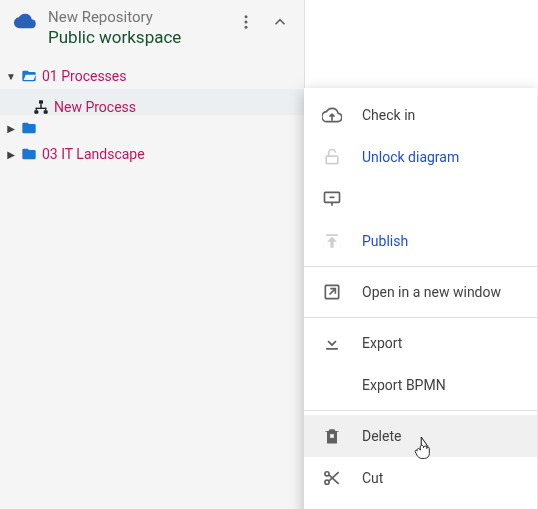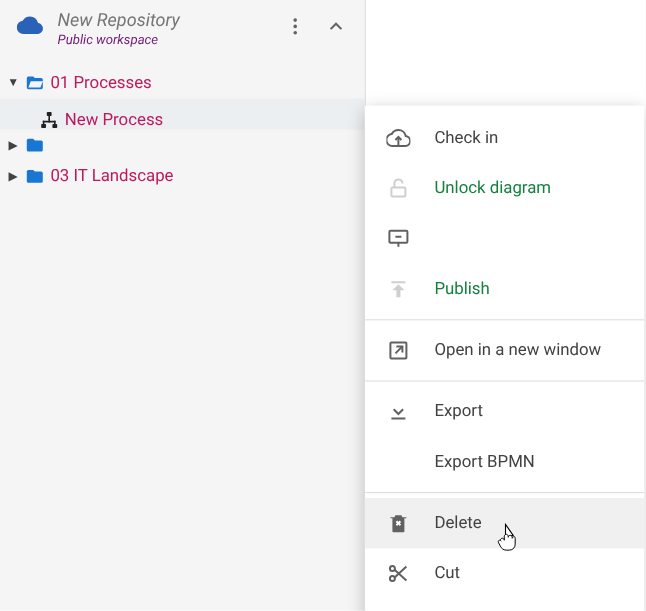--- a/index.html
+++ b/index.html
@@ -1,43 +1,43 @@
 <!DOCTYPE html>
 <html><head>
 <meta charset="utf-8">
 <style>
   * { box-sizing: border-box; margin: 0; padding: 0; font-family: -apple-system, BlinkMacSystemFont, "Segoe UI", Roboto, Arial, sans-serif; }
   body { width: 538px; height: 509px; background: #fff; position: relative; overflow: hidden; }
 
   .sidebar { width: 305px; height: 509px; background: #f5f5f5; border-right: 1px solid #e0e0e0; position: relative; }
 
-  .repo-header { display: flex; align-items: flex-start; padding: 8px 10px 14px 14px; font-style: italic; }
+  .repo-header { display: flex; align-items: flex-start; padding: 8px 10px 14px 14px; }
   .repo-cloud { flex: 0 0 auto; margin-right: 12px; margin-top: 2px; color: #2962b8; }
   .repo-titles { flex: 1 1 auto; }
   .repo-title { font-size: 15px; color: #757575; line-height: 1.2; }
-  .repo-sub   { font-size: 11px; color: #701a75; margin-top: 1px; }
+  .repo-sub   { font-size: 17px; color: #14532d; margin-top: 1px; }
   .repo-actions { display: flex; align-items: center; gap: 6px; }
   .icon-btn { width: 28px; height: 28px; border-radius: 50%; display: flex; align-items: center; justify-content: center; color: #616161; cursor: pointer; }
 
   .tree { padding-top: 2px; font-size: 14px; color: #212121; }
   .tree-row { display: flex; align-items: center; height: 26px; padding-left: 4px; cursor: pointer; white-space: nowrap; overflow: hidden; }
   .tree-row.selected { background: #eceff1; }
   .caret { width: 14px; display:flex; align-items:center; justify-content:center; color:#424242; font-size:10px; }
   .tree-icon { width: 18px; display:flex; align-items:center; justify-content:center; margin: 0 4px 0 2px; color:#1976d2; }
   .tree-icon.dark { color:#212121; }
   .tree-label { color:#be185d; }
   .tree-suffix { color:#616161; font-size: 13px; margin-left: 4px; }
   .indent-1 { padding-left: 4px; }
   .indent-2 { padding-left: 30px; align-items: flex-end; }
 
   
   .menu { position: absolute; top: 88px; left: 304px; width: 233px; background:#fff; box-shadow: 0 4px 14px rgba(0,0,0,0.25); padding: 6px 0; z-index: 10; }
   .menu-item { display:flex; align-items:center; height: 42px; padding: 0 16px; font-size:14px; color:#424242; cursor:pointer; }
   .menu-item .mi-icon { width: 24px; display:flex; align-items:center; justify-content:center; margin-right: 18px; color:#616161; }
-  .menu-item.disabled { color:#15803d; cursor:default; }
+  .menu-item.disabled { color:#1d4ed8; cursor:default; }
   .menu-item.disabled .mi-icon { color:#cfcfcf; }
   .menu-item.hover { background:#f0f0f0; }
   .menu-sep { height:1px; background:#e0e0e0; margin:4px 0; }
   .mi-noicon { width:24px; margin-right:18px; }
 
   
   .cursor { position:absolute; top: 435px; left: 413px; z-index: 20; pointer-events:none; }
 
   svg { display:block; }
 </style>

